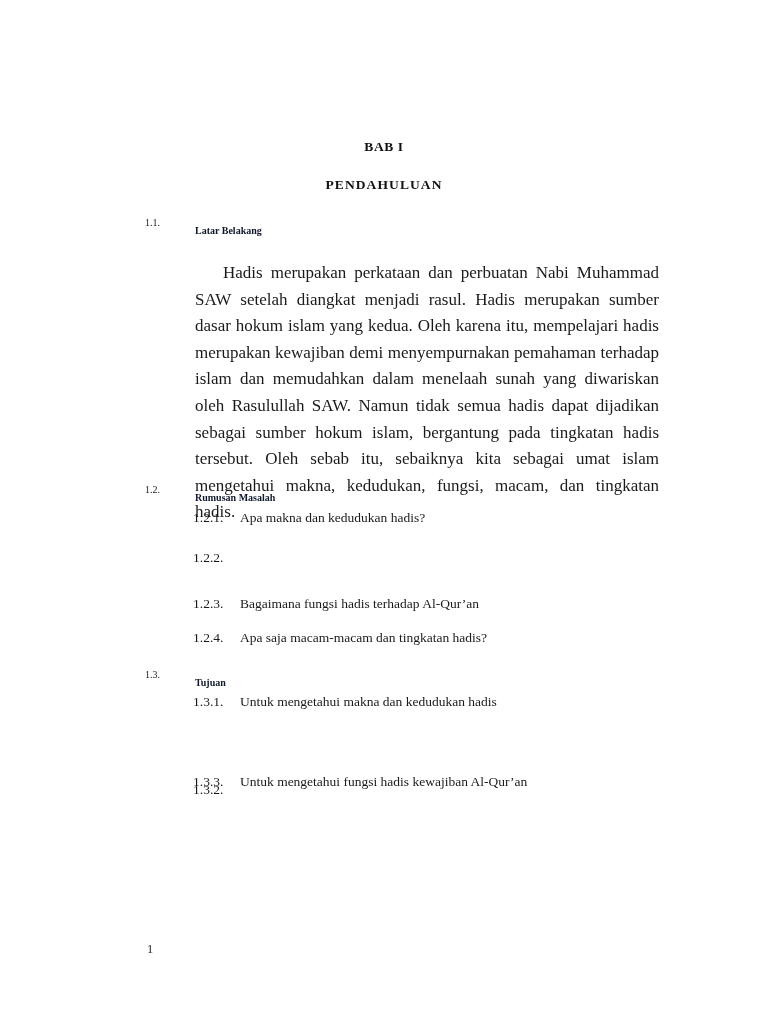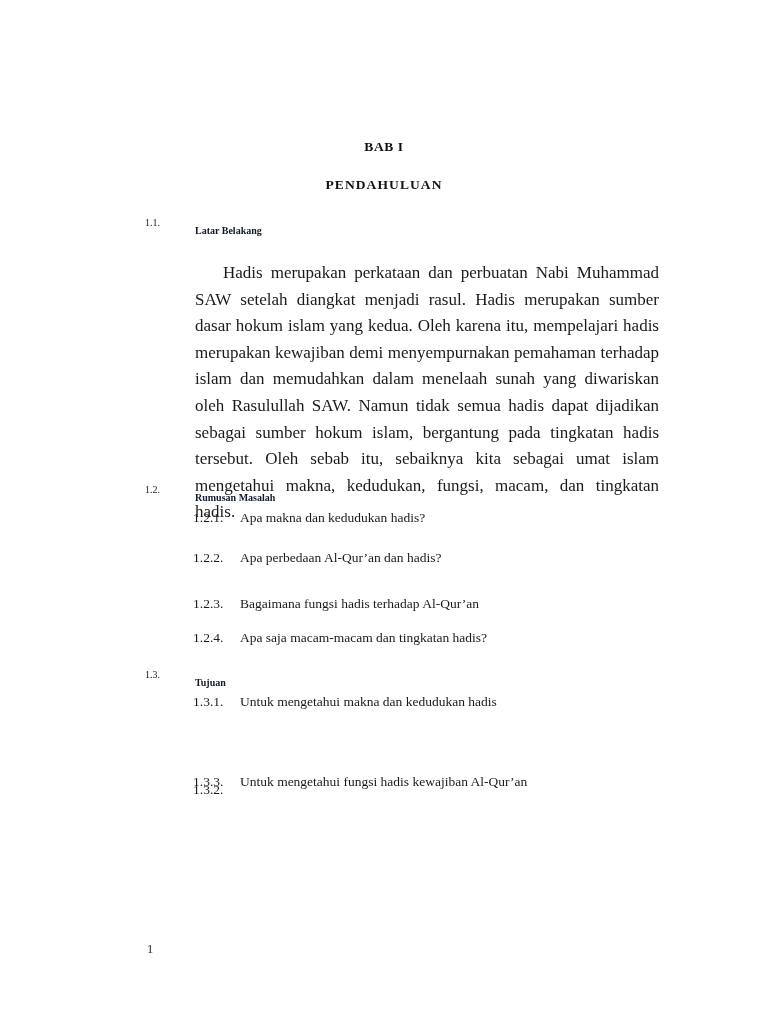--- a/index.html
+++ b/index.html
@@ -141,21 +141,20 @@
     <span class="sec-num">1.2.</span>
     <span class="sec-title">Rumusan Masalah</span>
   </div>
 
   <div class="subitem" id="subitem-1-2-1">
     <span class="sub-num">1.2.1.</span>
     <span class="sub-text">Apa makna dan kedudukan hadis?</span>
   </div>
   <div class="subitem" id="subitem-1-2-2">
     <span class="sub-num">1.2.2.</span>
-    <span class="sub-text">Apa perbedaan Al-Qur’an dan hadis?</span>
   </div>
   <div class="subitem" id="subitem-1-2-3">
     <span class="sub-num">1.2.3.</span>
     <span class="sub-text">Bagaimana fungsi hadis terhadap Al-Qur’an</span>
   </div>
   <div class="subitem" id="subitem-1-2-4">
     <span class="sub-num">1.2.4.</span>
     <span class="sub-text">Apa saja macam-macam dan tingkatan hadis?</span>
   </div>
 

